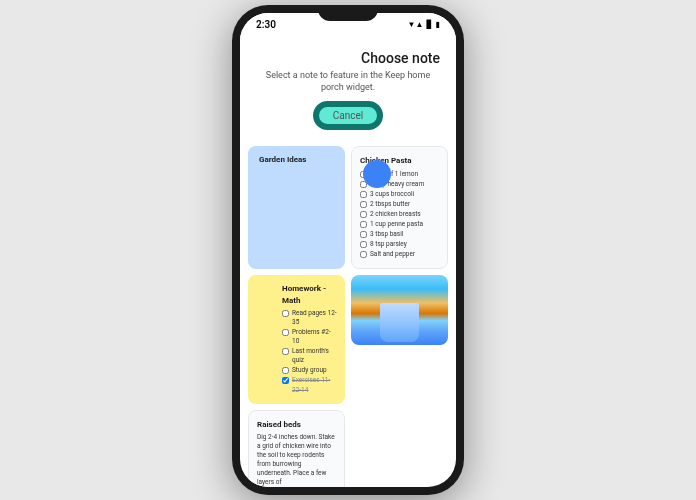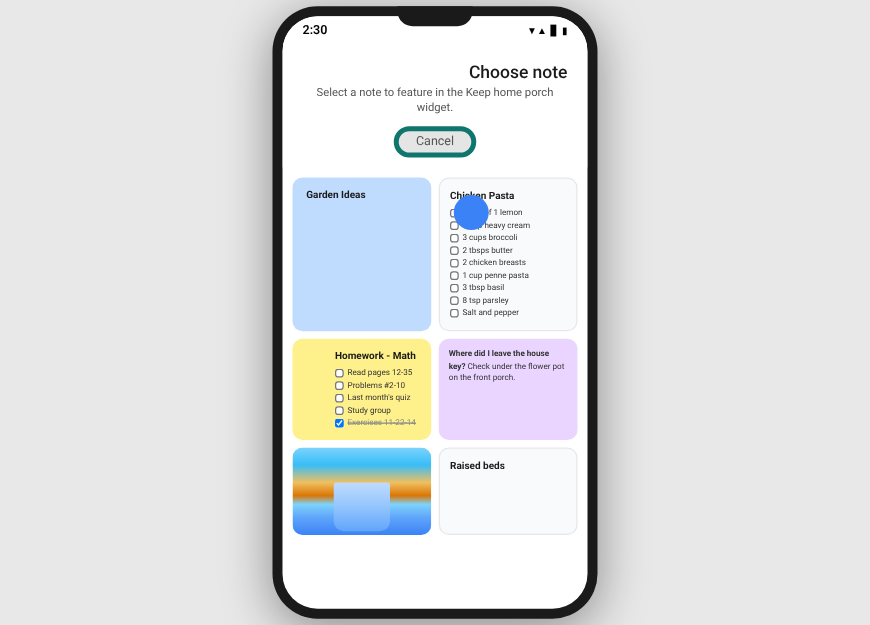--- a/index.html
+++ b/index.html
@@ -8,21 +8,21 @@
       height: 500px;
       background: #e8e8e8;
       display: flex;
       align-items: center;
       justify-content: center;
       font-family: 'Roboto', Arial, sans-serif;
       overflow: hidden;
     }
 
     .phone-outer {
-      width: 260px;
+      width: 232px;
       height: 490px;
       background: #1a1a1a;
       border-radius: 36px;
       padding: 8px;
       position: relative;
       box-shadow: 0 8px 40px rgba(0,0,0,0.4);
     }
 
     .phone-inner {
       width: 100%;
@@ -86,26 +86,26 @@
       margin-bottom: 4px;
       text-align: right;
     }
     .dialog-subtitle {
       font-size: 9px;
       color: #555;
       line-height: 1.3;
       margin-bottom: 8px;
     }
     .cancel-btn {
-      border: 4px solid #0f766e;
+      border: 6px solid #0f766e;
       border-radius: 16px;
       padding: 3px 14px;
       font-size: 10px;
       color: #555;
-      background: #e5e5e5;
+      background: #5eead4;
       cursor: pointer;
       display: inline-block;
     }
 
     
     .notes-scroll {
       flex: 1;
       overflow-y: auto;
       padding: 8px 8px 12px;
     }
@@ -298,29 +298,27 @@
           <div class="checkbox-item">
             <input type="checkbox" style=""> 
               <span>Study group</span>
           </div>
           <div class="checkbox-item">
             <input type="checkbox" checked="" style=""> 
               <span class="checked-item">Exercises 11-22-14</span>
           </div>
         </div>
 
-        <div class="note-card purple">
-          <div class="note-text"><strong>Where did I leave the house key?</strong> Check under the flower pot on the front porch.</div>
-        </div>
 
         <div class="note-image">
           <div class="waterfall-img"></div>
         </div>
 
         <div class="note-card white">
           <div class="note-title">Raised beds</div>
+          <div class="note-text">Dig 2-4 inches down. Stake a grid of chicken wire into the soil to keep rodents from burrowing underneath. Place a few layers of</div>
         </div>
 
       </div>
     </div>
 
   </div>
 </div>
 
 </body></html>

